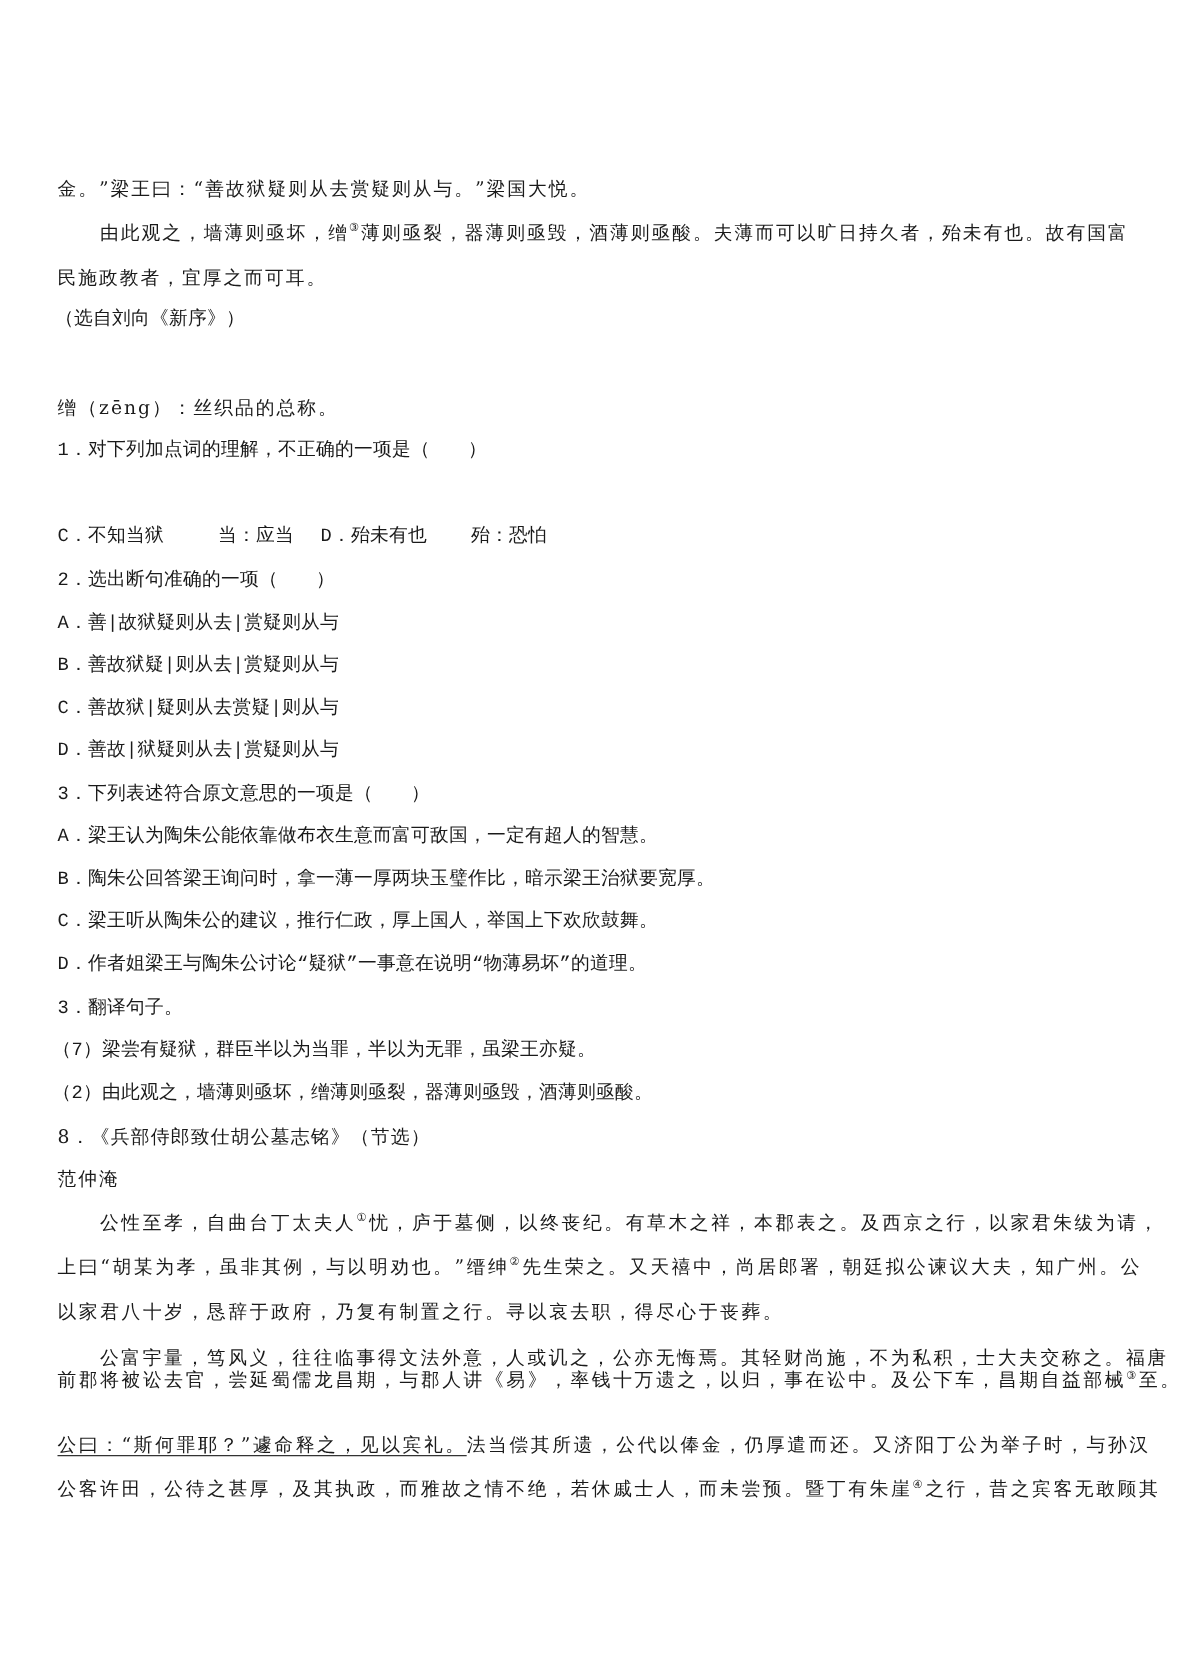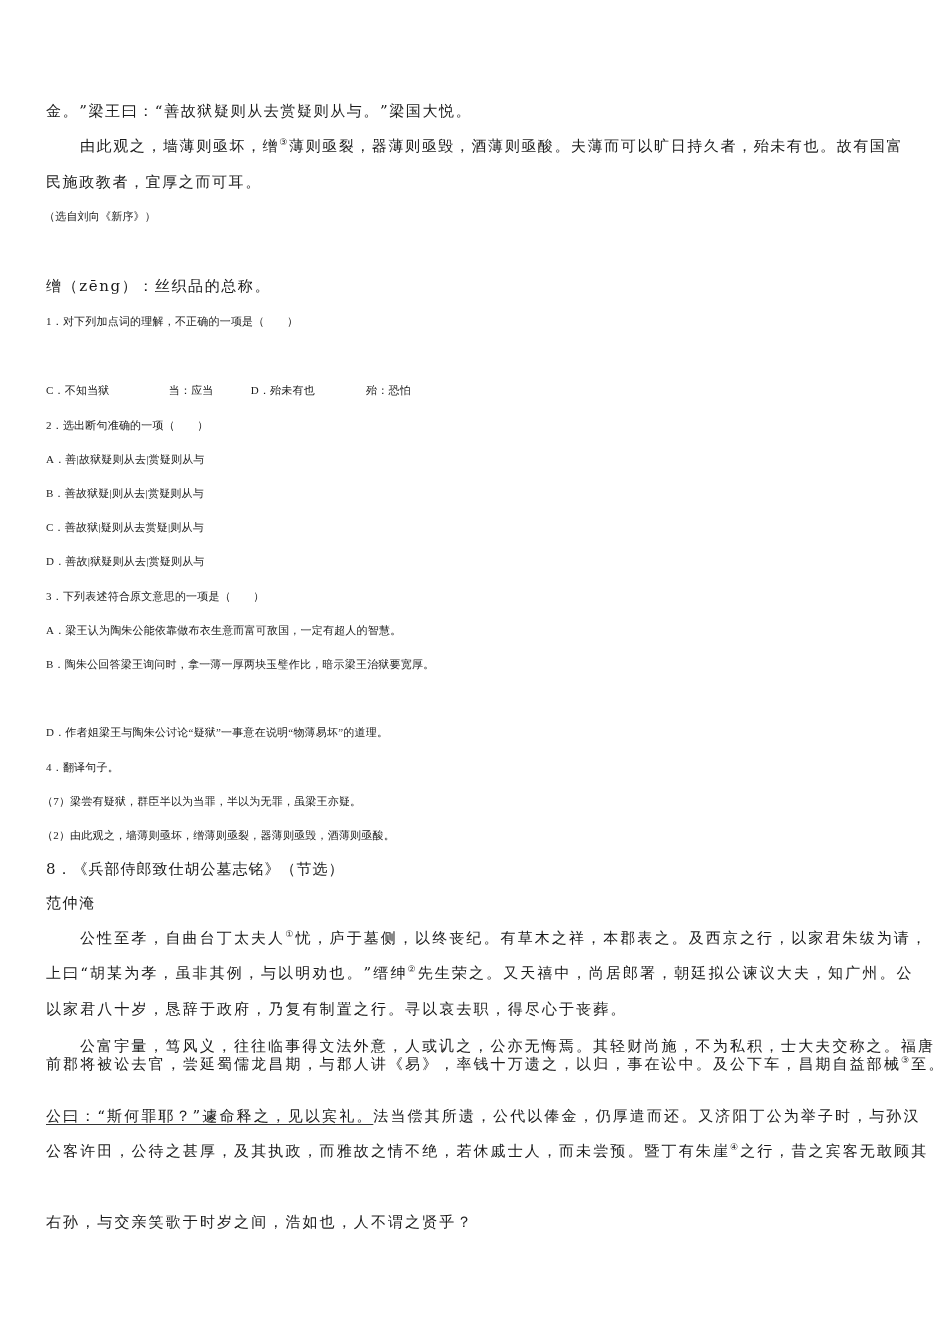--- a/index.html
+++ b/index.html
@@ -1,21 +1,21 @@
 <!DOCTYPE html>
 <html><head>
 <meta charset="utf-8">
 <style>
   html, body { margin: 0; padding: 0; background: #ffffff; }
   body { width: 950px; height: 1344px; position: relative; overflow: hidden;
          font-family: "DejaVu Serif", "Liberation Serif", serif; color: #1a1a1a; }
   .page { position: absolute; left: 0; top: 0; width: 950px; height: 1344px; }
-  .line { position: absolute; left: 46px; white-space: nowrap; font-size: 15px; line-height: 20px; }
+  .line { position: absolute; left: 46px; white-space: nowrap; font-size: 15px; line-height: 20px; margin-top: 40px; }
   .kai { font-family: "DejaVu Serif", serif; letter-spacing: 1.6px; }
-  .song { font-family: Liberation Serif, serif; font-size: 11px; letter-spacing: 0.2px; }
+  .song { font-family: Liberation Mono, monospace; font-size: 15px; letter-spacing: 0.2px; }
   .indent { left: 80px; }
   sup { font-size: 9px; vertical-align: 6px; line-height: 0; }
   .ul { text-decoration: underline; text-decoration-color: #333; text-underline-offset: 3px; }
   .wavy { text-decoration: underline wavy #888; text-underline-offset: 4px; text-decoration-thickness: 1px; }
 </style>
 </head>
 <body>
 
 <div class="page">
 
@@ -32,32 +32,32 @@
 
   <div class="line song" style="top:415px">2．选出断句准确的一项（　　）</div>
   <div class="line song" style="top:449px"><span>A．</span><span>善|故狱疑则从去|赏疑则从与</span></div>
   <div class="line song" style="top:483px"><span>B．</span><span>善故狱疑|则从去|赏疑则从与</span></div>
   <div class="line song" style="top:517px"><span>C．</span><span>善故狱|疑则从去赏疑|则从与</span></div>
   <div class="line song" style="top:551px"><span>D．</span><span>善故|狱疑则从去|赏疑则从与</span></div>
 
   <div class="line song" style="top:586px">3．下列表述符合原文意思的一项是（　　）</div>
   <div class="line song" style="top:620px"><span>A．</span><span>梁王认为陶朱公能依靠做布衣生意而富可敌国，一定有超人的智慧。</span></div>
   <div class="line song" style="top:654px"><span>B．</span><span>陶朱公回答梁王询问时，拿一薄一厚两块玉璧作比，暗示梁王治狱要宽厚。</span></div>
+  <div class="line song" style="top:688px"><span>C．</span><span>梁王听从陶朱公的建议，推行仁政，厚上国人，举国上下欢欣鼓舞。</span></div>
   <div class="line song" style="top:722px"><span>D．</span><span>作者姐梁王与陶朱公讨论“疑狱”一事意在说明“物薄易坏”的道理。</span></div>
 
-  <div class="line song" style="top:757px">4．翻译句子。</div>
+  <div class="line song" style="top:757px">3．翻译句子。</div>
   <div class="line song" style="top:791px; left:42px">（7）梁尝有疑狱，群臣半以为当罪，半以为无罪，虽梁王亦疑。</div>
   <div class="line song" style="top:825px; left:42px">（2）由此观之，墙薄则亟坏，缯薄则亟裂，器薄则亟毁，酒薄则亟酸。</div>
 
   <div class="line kai" style="top:859px; letter-spacing:1px">8．《兵部侍郎致仕胡公墓志铭》（节选）</div>
   <div class="line kai" style="top:893px">范仲淹</div>
 
   <div class="line kai indent" style="top:928px; letter-spacing:2.1px"><span>公性至孝，自曲台丁太夫人</span><sup>①</sup><span>忧，庐于墓侧，以终丧纪。有草木之祥，本郡表之。及西京之行，以家君朱绂为请，</span></div>
   <div class="line kai" style="top:963px; letter-spacing:2.1px"><span>上曰“胡某为孝，虽非其例，与以明劝也。”缙绅</span><sup>②</sup><span>先生荣之。又天禧中，尚居郎署，朝廷拟公谏议大夫，知广州。公</span></div>
   <div class="line kai indent" style="top:1036px; letter-spacing:2.1px">公富宇量，笃风义，往往临事得文法外意，人或讥之，公亦无悔焉。其轻财尚施，不为私积，士大夫交称之。福唐</div>
 
   <div class="line kai" style="top:999px; letter-spacing:2.1px">以家君八十岁，恳辞于政府，乃复有制置之行。寻以哀去职，得尽心于丧葬。</div>
   <div class="line kai" style="top:1054px; letter-spacing:2.1px"><span>前郡将被讼去官，尝延蜀儒龙昌期，与郡人讲《易》，率钱十万遗之，以归，事在讼中。及公下车，昌期自益部械</span><sup>③</sup><span>至。</span></div>
   <div class="line kai" style="top:1106px; letter-spacing:2.1px"><span class="ul">公曰：“斯何罪耶？”遽命释之，见以宾礼。</span><span>法当偿其所遗，公代以俸金，仍厚遣而还。又济阳丁公为举子时，与孙汉</span></div>
   <div class="line kai" style="top:1141px; letter-spacing:2.1px"><span>公客许田，公待之甚厚，及其执政，而雅故之情不绝，若休戚士人，而未尝预。暨丁有朱崖</span><sup>④</sup><span>之行，昔之宾客无敢顾其</span></div>
-  <div class="line kai" style="top:1212px; letter-spacing:2.1px">右孙，与交亲笑歌于时岁之间，浩如也，人不谓之贤乎？</div>
 
 </div>
 
 </body></html>

